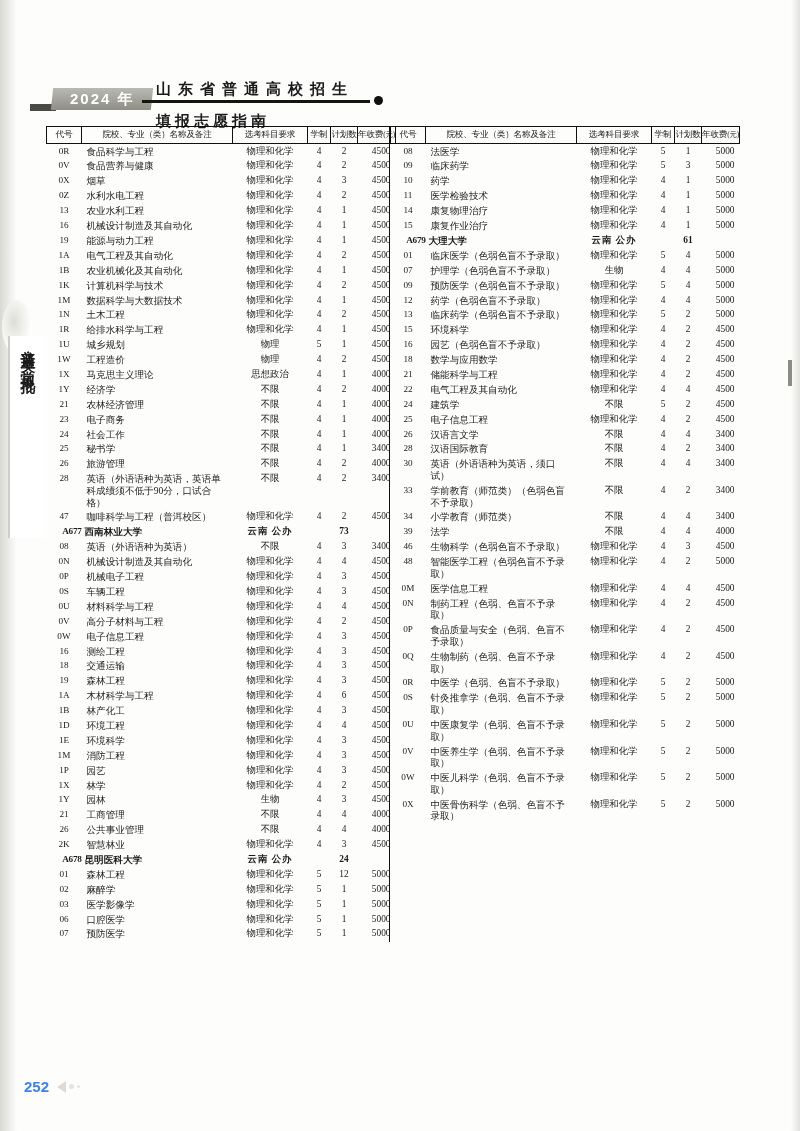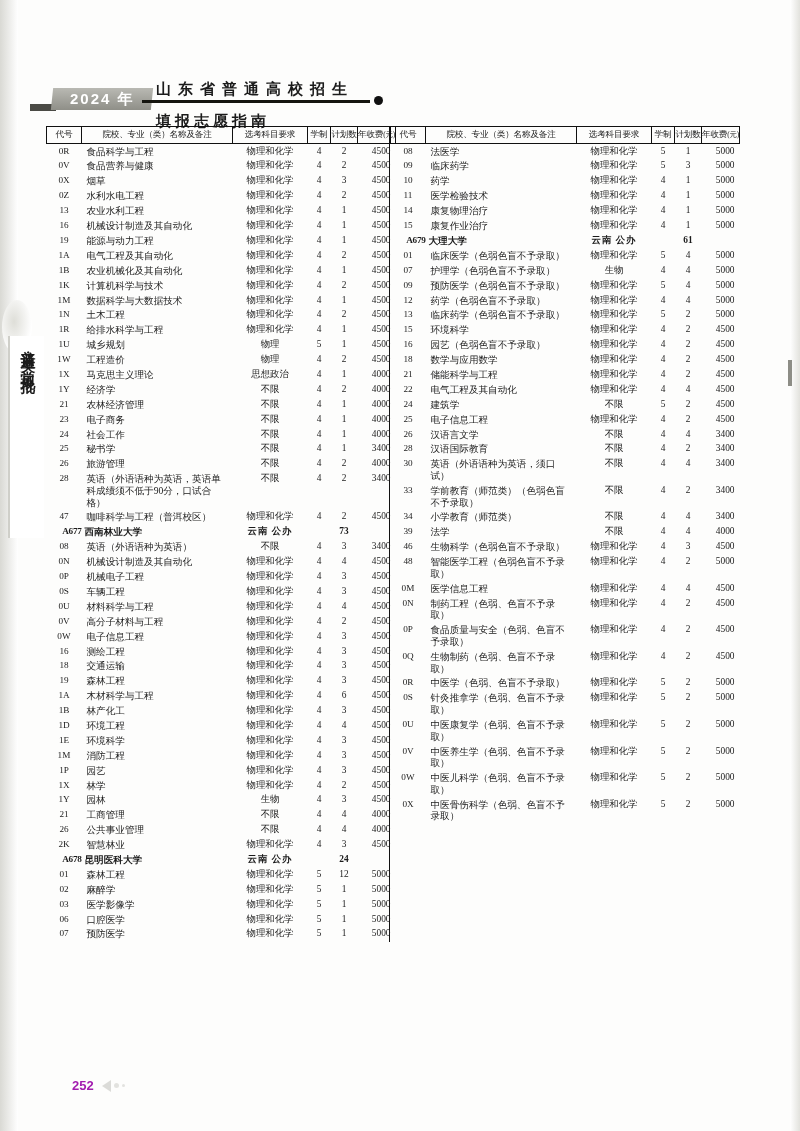--- a/index.html
+++ b/index.html
@@ -147,24 +147,23 @@
   tr.school td.c-plan{font-weight:bold;}
 
   .fee-unit{font-size:7.4px;}
 
   
   #footer{
     position:absolute;left:24px;top:1078px;
     display:flex;align-items:center;gap:8px;
   }
   .pagenum{
-    font-size:13px;font-weight:bold;
+    font-size:15px;font-weight:bold;
     font-family:"Liberation Sans","DejaVu Sans",sans-serif;
-    color:#a21caf;
-    margin-left:48px;
+    color:#3b82f6;
   }
   .foot-glyphs{display:flex;align-items:center;gap:3px;opacity:.45;}
   .tri{
     width:0;height:0;border-top:6px solid transparent;border-bottom:6px solid transparent;
     border-right:9px solid #b4b4ae;
   }
   .dot{width:5px;height:5px;border-radius:50%;background:#c3c3bd;}
   .dot.small{width:3px;height:3px;}
 </style>
 </head>

